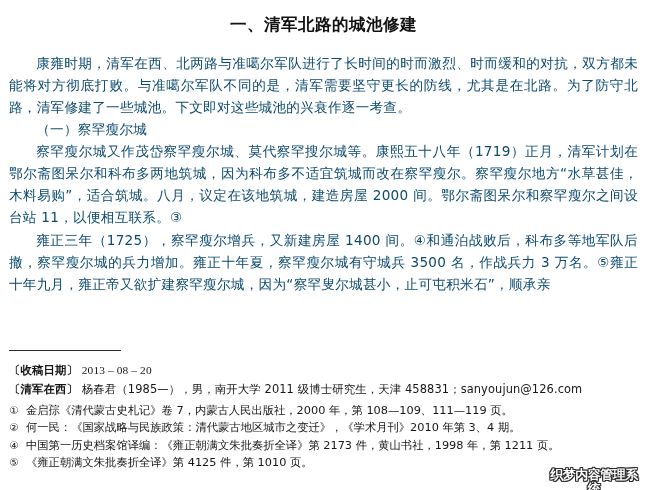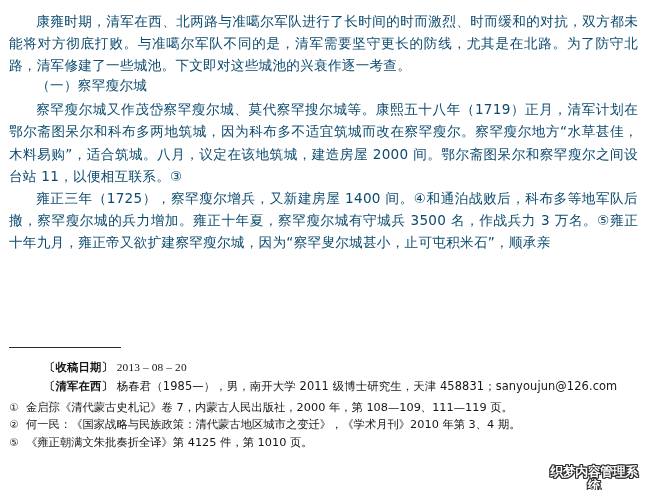--- a/index.html
+++ b/index.html
@@ -40,21 +40,20 @@
     font-size: 13.6px;
     line-height: 22.1px;
     text-align: justify;
     text-justify: inter-ideograph;
     text-indent: 2em;
     color: #0c4a6e;
     letter-spacing: 0.02em;
   }
   p.para.sub {
     text-indent: 2em;
-    font-family: Liberation Mono, monospace;
   }
   .fn-rule {
     position: absolute;
     left: 9px;
     top: 337px;
     width: 112px;
     height: 0;
     border-top: 1px solid #2b2b2b;
   }
   .footnotes {
@@ -65,21 +64,20 @@
   }
   .fn-line {
     font-size: 11.3px;
     line-height: 18.6px;
     color: #161616;
     white-space: nowrap;
     letter-spacing: 0.01em;
   }
   .fn-line.meta {
     font-size: 11.4px;
-    margin-left: 35px;
   }
   .fn-meta-label {
     font-weight: bold;
   }
   .fn-ref {
     font-size: 11.3px;
     line-height: 17.2px;
     color: #161616;
     white-space: nowrap;
   }
@@ -110,20 +108,21 @@
       -1px  1px 0 #2a2a2a, 1px  1px 0 #2a2a2a,
        0px -1px 0 #2a2a2a, 0px  1px 0 #2a2a2a,
       -1px  0px 0 #2a2a2a, 1px  0px 0 #2a2a2a;
   }
 </style>
 </head>
 <body>
 
 <div class="page">
 
+  <h1 class="doc-title">一、清军北路的城池修建</h1>
 
   <div class="body-block">
     <p class="para">康雍时期，清军在西、北两路与准噶尔军队进行了长时间的时而激烈、时而缓和的对抗，双方都未能将对方彻底打败。与准噶尔军队不同的是，清军需要坚守更长的防线，尤其是在北路。为了防守北路，清军修建了一些城池。下文即对这些城池的兴衰作逐一考查。</p>
     <p class="para sub">（一）察罕瘦尔城</p>
     <p class="para">察罕瘦尔城又作茂岱察罕瘦尔城、莫代察罕搜尔城等。康熙五十八年（1719）正月，清军计划在鄂尔斋图呆尔和科布多两地筑城，因为科布多不适宜筑城而改在察罕瘦尔。察罕瘦尔地方“水草甚佳，木料易购”，适合筑城。八月，议定在该地筑城，建造房屋 2000 间。鄂尔斋图呆尔和察罕瘦尔之间设台站 11，以便相互联系。③</p>
     <p class="para">雍正三年（1725），察罕瘦尔增兵，又新建房屋 1400 间。④和通泊战败后，科布多等地军队后撤，察罕瘦尔城的兵力增加。雍正十年夏，察罕瘦尔城有守城兵 3500 名，作战兵力 3 万名。⑤雍正十年九月，雍正帝又欲扩建察罕瘦尔城，因为“察罕叟尔城甚小，止可屯积米石”，顺承亲</p>
   </div>
 
   <div class="fn-rule"></div>
 
@@ -141,20 +140,23 @@
 
     <div style="height:4px"></div>
 
     <div class="fn-ref">
       <span class="fn-marker">①</span><span>金启孮《清代蒙古史札记》卷 7，内蒙古人民出版社，2000 年，第 108—109、111—119 页。</span>
     </div>
     <div class="fn-ref">
       <span class="fn-marker">②</span><span>何一民：《国家战略与民族政策：清代蒙古地区城市之变迁》，《学术月刊》2010 年第 3、4 期。</span>
     </div>
     <div class="fn-ref">
+      <span class="fn-marker">④</span><span>中国第一历史档案馆译编：《雍正朝满文朱批奏折全译》第 2173 件，黄山书社，1998 年，第 1211 页。</span>
+    </div>
+    <div class="fn-ref">
       <span class="fn-marker">⑤</span><span>《雍正朝满文朱批奏折全译》第 4125 件，第 1010 页。</span>
     </div>
 
   </div>
 
   <div class="watermark">
     <div class="wm-cn">织梦内容管理系统</div>
 
   </div>
 

